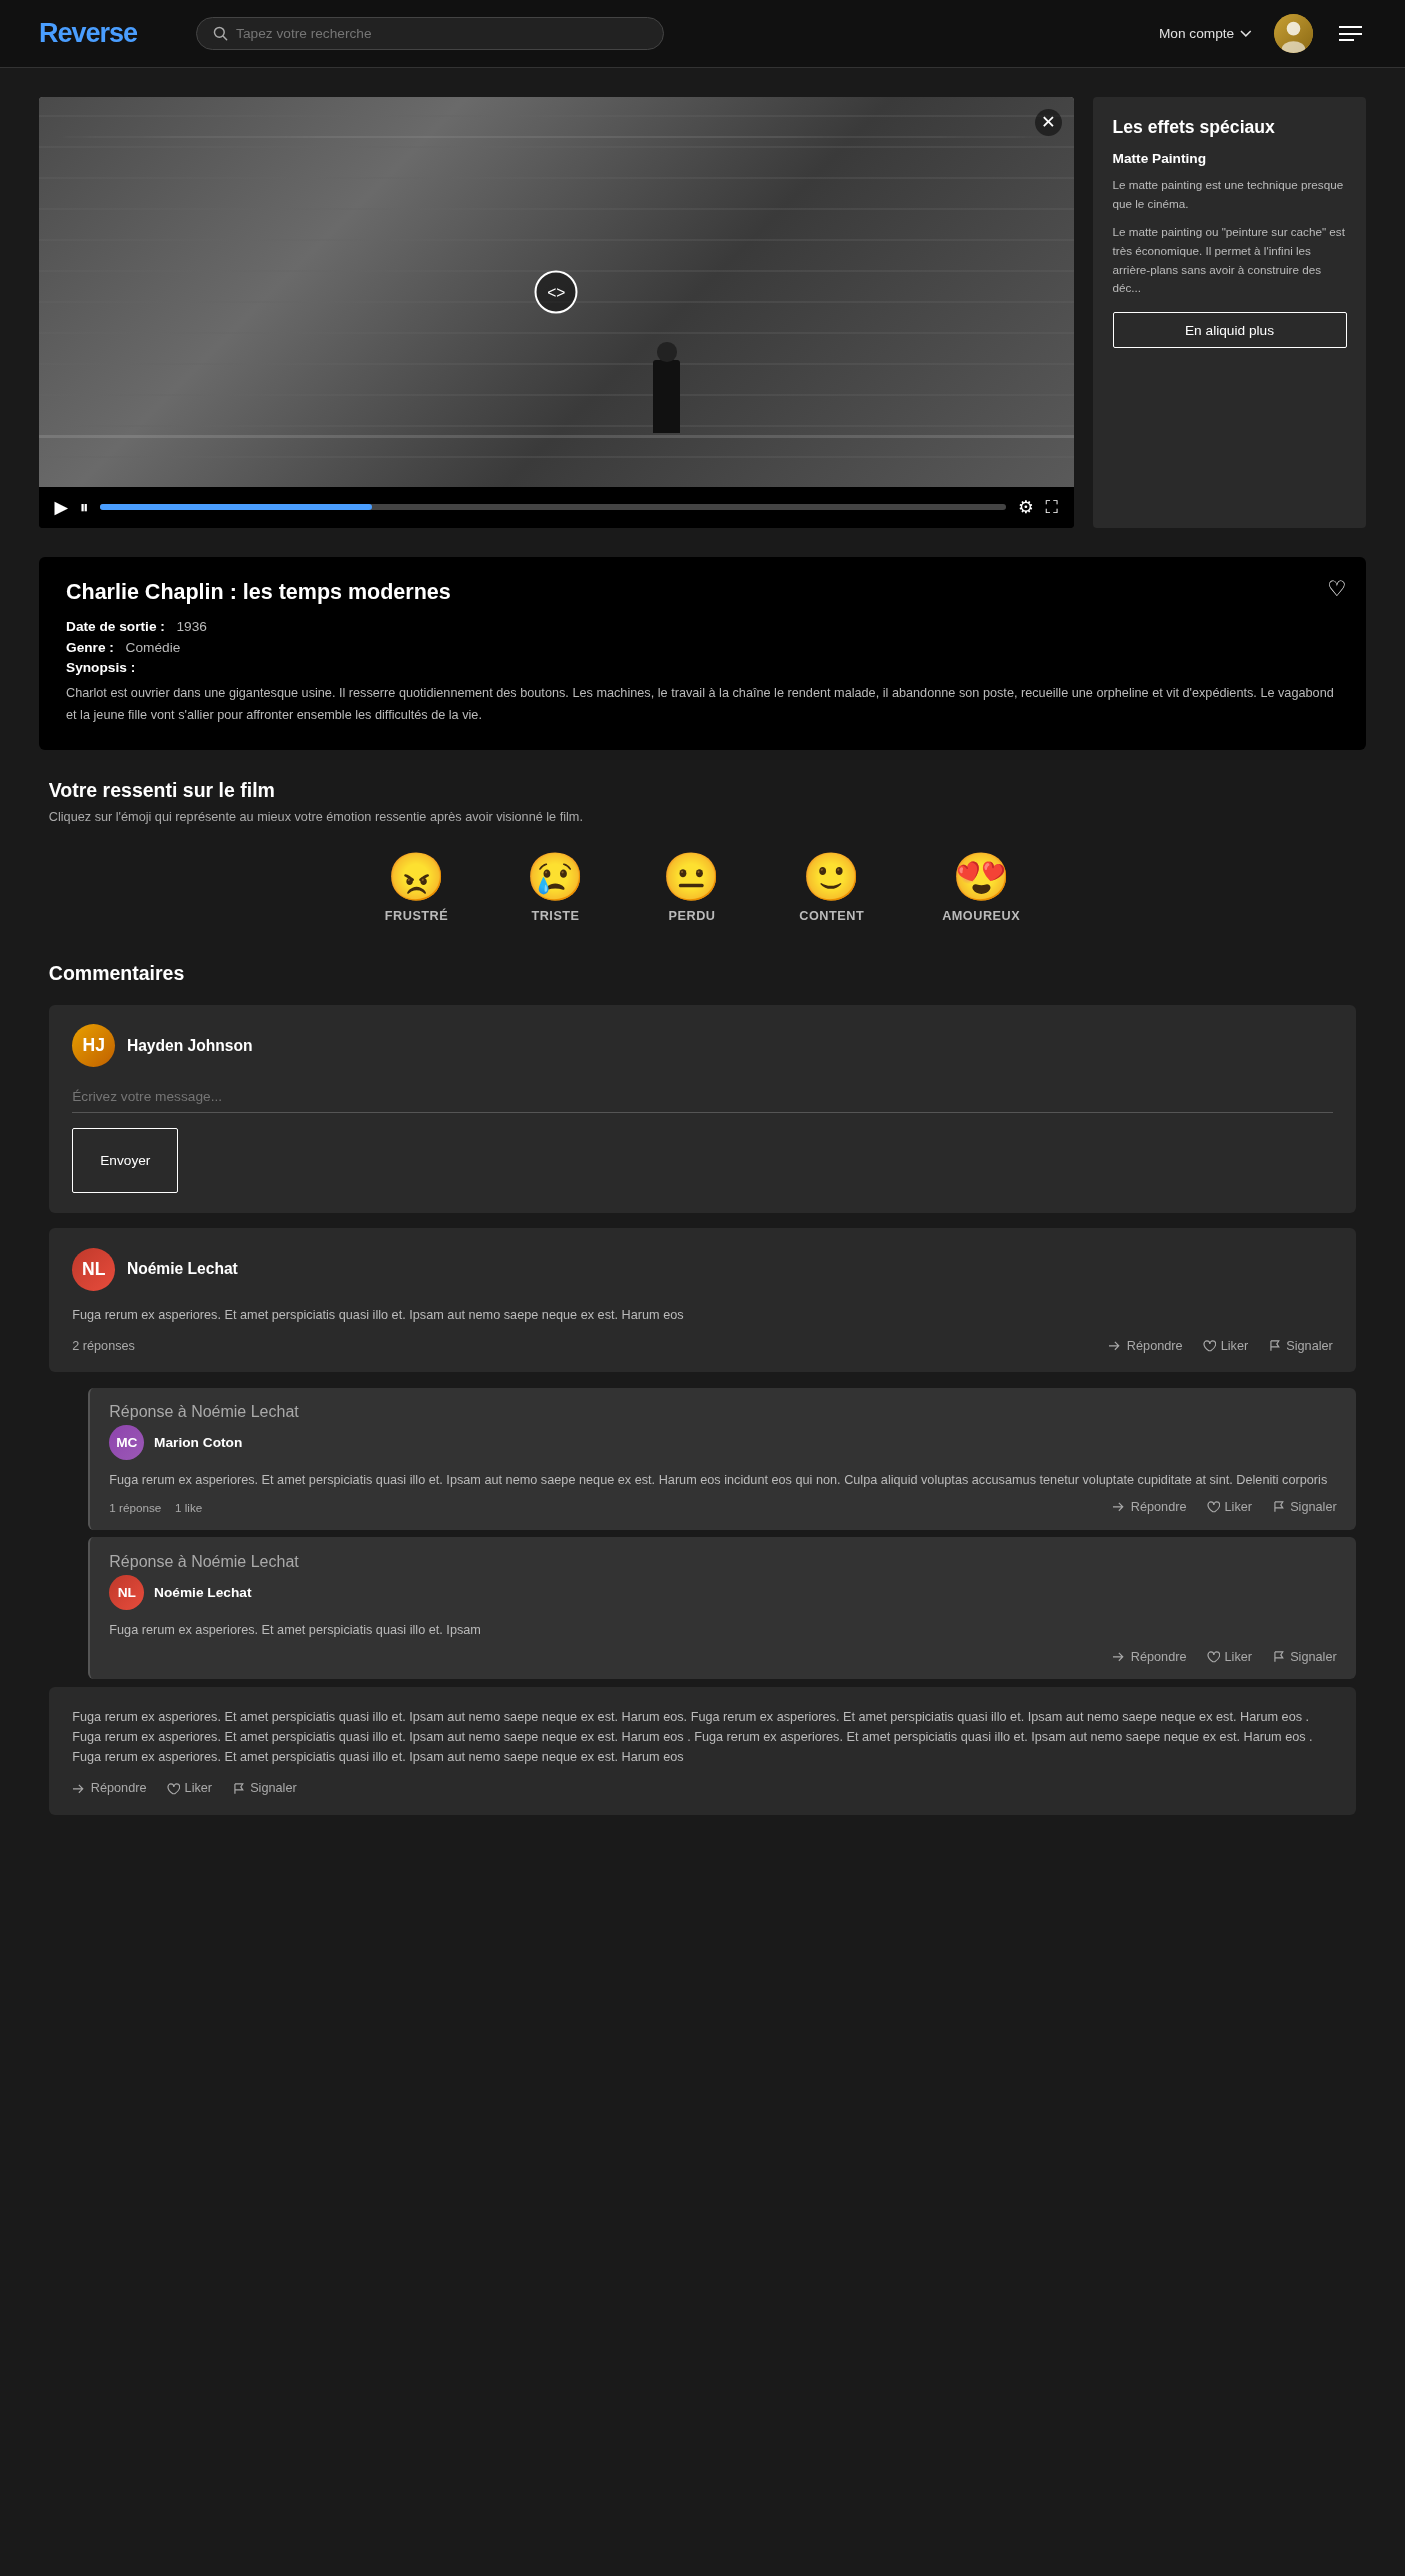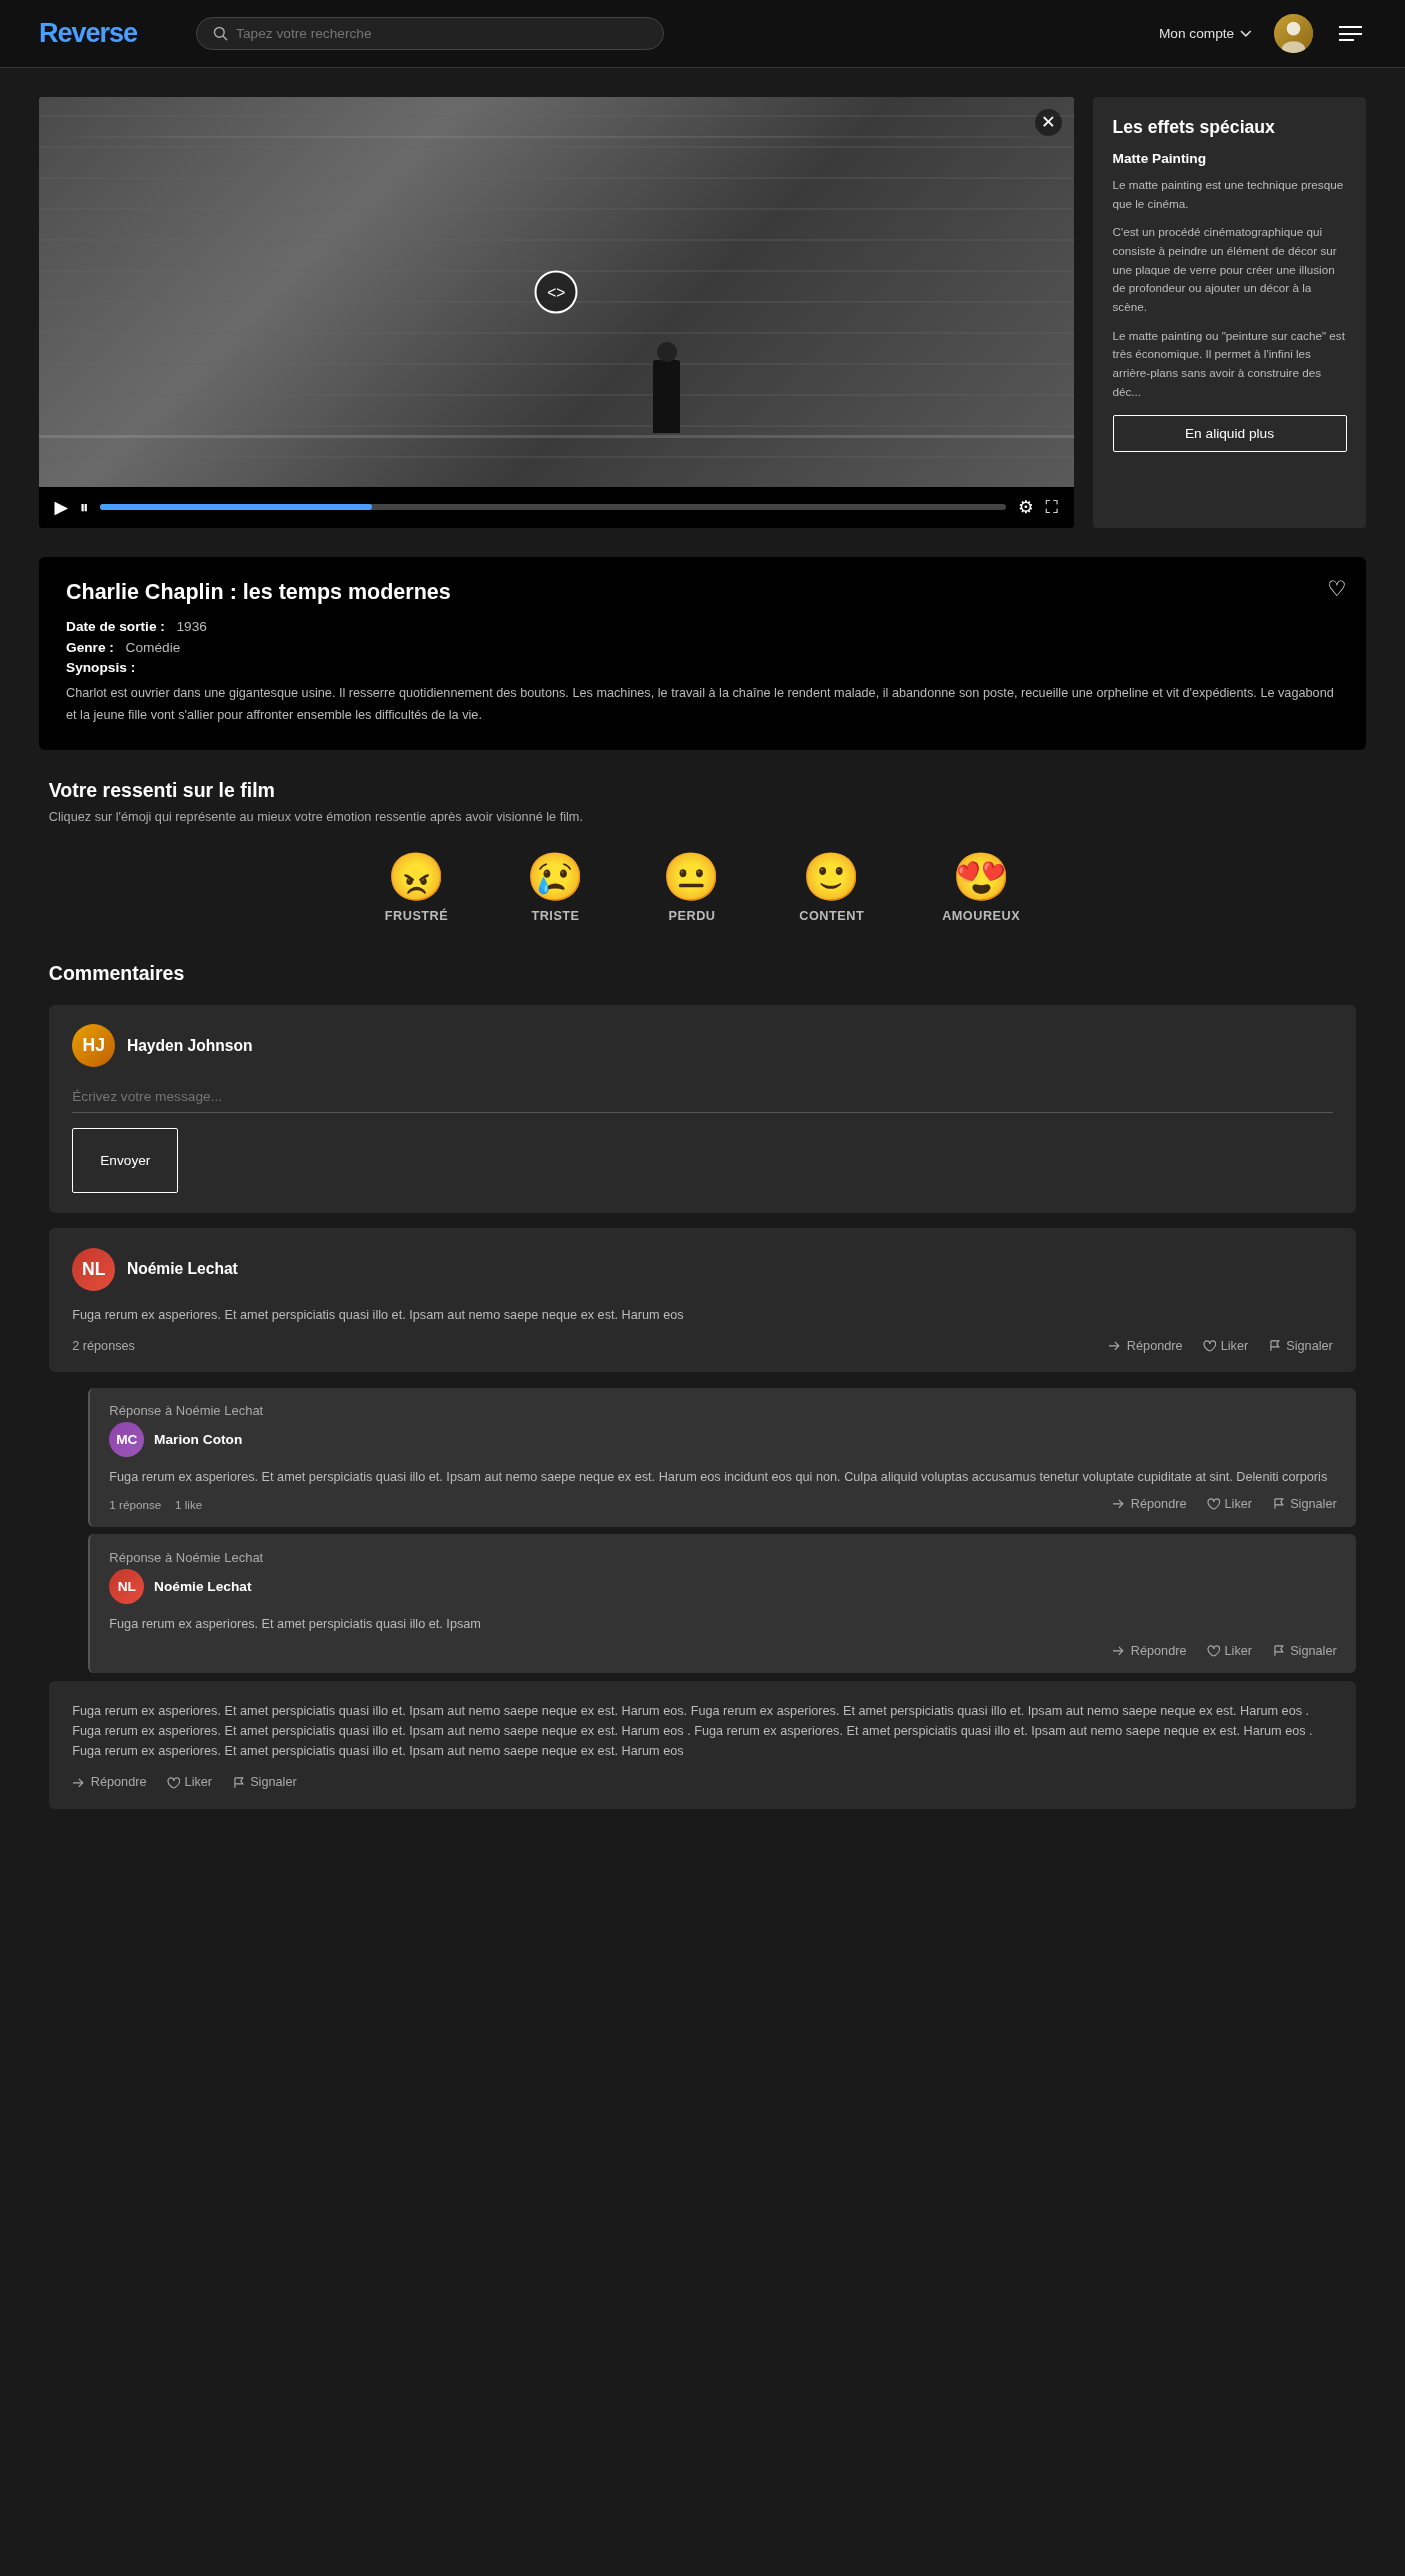--- a/index.html
+++ b/index.html
@@ -404,21 +404,21 @@
       background: none;
       border: none;
       color: #aaa;
       font-size: 12.7px;
       cursor: pointer;
       display: flex;
       align-items: center;
       gap: 4.9px;
     }
     .reply-tag {
-      font-size: 13px;
+      font-size: 16px;
       color: #aaa;
       margin-bottom: 3.9px;
     }
 
     
     .replies-container {
       margin-left: 39px;
       margin-bottom: 7.8px;
     }
     .reply-card {
@@ -530,21 +530,20 @@
         <button class="ctrl-btn">
           <span>⛶</span>
         </button>
       </div>
     </div>
 
     <div class="side-panel">
       <div class="side-panel-title">Les effets spéciaux</div>
       <div class="side-panel-subtitle">Matte Painting</div>
       <p class="side-panel-text">Le matte painting est une technique presque que le cinéma.</p>
-      <p class="side-panel-text">C'est un procédé cinématographique qui consiste à peindre un élément de décor sur une plaque de verre pour créer une illusion de profondeur ou ajouter un décor à la scène.</p>
       <p class="side-panel-text">Le matte painting ou "peinture sur cache" est très économique. Il permet à l'infini les arrière-plans sans avoir à construire des déc...</p>
       <button class="en-savoir-plus-btn">En aliquid plus</button>
     </div>
   </div>
 
   <div class="film-info">
     <div class="film-title">Charlie Chaplin : les temps modernes</div>
     <button class="heart-btn">♡</button>
     <div class="film-meta">
       <strong>Date de sortie :</strong>

